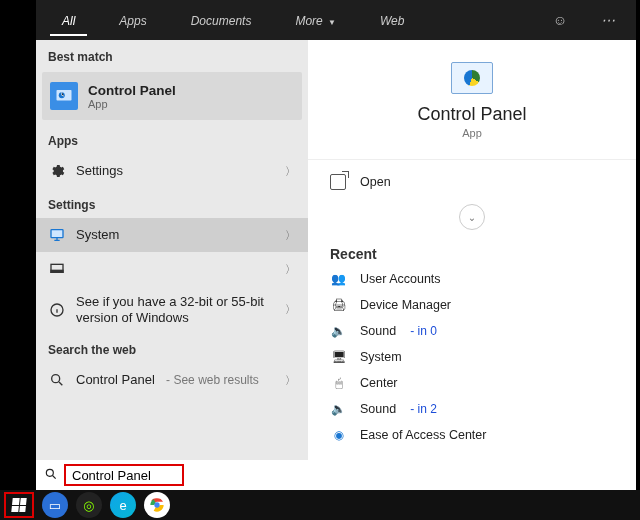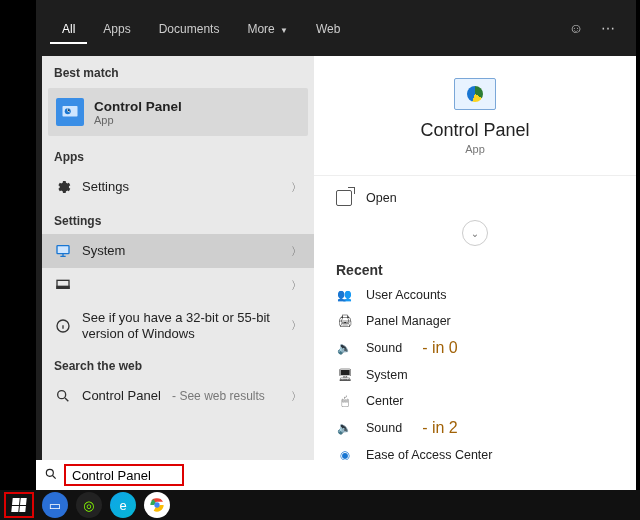--- a/index.html
+++ b/index.html
@@ -1,27 +1,27 @@
 <!DOCTYPE html>
 <html><head>
 <meta charset="utf-8">
 <style>
   * { margin: 0; padding: 0; box-sizing: border-box; font-family: "Segoe UI", Arial, sans-serif; }
   body { width: 640px; height: 520px; background: #000; overflow: hidden; position: relative; }
   .start-panel { position: absolute; left: 36px; top: 0; width: 600px; height: 460px; background: #1e1e1e; color: #fff; display: flex; flex-direction: column; }
   
-  .tabs { display: flex; align-items: center; height: 56px; padding: 0 14px; gap: 4px; }
+  .tabs { display: flex; align-items: center; height: 40px; padding: 0 14px; gap: 20px; font-style: italic; }
   .tab { font-size: 12px; color: #ccc; padding: 10px 12px 8px; cursor: default; }
   .tab.active { color: #fff; border-bottom: 2px solid #fff; padding-bottom: 6px; }
   .tab .chev { font-size: 8px; margin-left: 3px; }
   .tabs-spacer { flex: 1; }
   .top-icon { width: 28px; text-align: center; color: #ccc; font-size: 14px; }
   
   .split { flex: 1; display: flex; min-height: 0; }
-  .left { width: 272px; background: #e9e9e9; color: #000; overflow-y: auto; margin-left: 6px; }
+  .left { width: 272px; background: #e9e9e9; color: #000; overflow-y: auto; }
   .right { flex: 1; background: #fff; color: #000; overflow-y: auto; position: relative; }
   .section-label { font-size: 12px; font-weight: 600; padding: 10px 12px 6px; color: #333; }
   .best-match { margin: 2px 6px 4px; background: #d9d9d9; border-radius: 2px; padding: 10px 8px; display: flex; gap: 10px; align-items: center; }
   .bm-icon { width: 28px; height: 28px; background: #3a8ee6; border-radius: 2px; display: flex; align-items: center; justify-content: center; }
   .bm-icon svg { width: 18px; height: 18px; }
   .bm-text .title { font-size: 13.5px; font-weight: 600; color: #222; }
   .bm-text .sub { font-size: 11px; color: #666; }
   .row { display: flex; align-items: center; padding: 8px 12px; font-size: 13px; color: #222; gap: 10px; position: relative; }
   .row.selected { background: #cfcfcf; }
   .row .ricon { width: 18px; height: 18px; display: flex; align-items: center; justify-content: center; font-size: 13px; color: #333; }
@@ -35,21 +35,21 @@
   .hero-title { font-size: 18px; font-weight: 400; color: #222; }
   .hero-sub { font-size: 11px; color: #777; margin-top: 2px; }
   .open-row { display: flex; align-items: center; gap: 14px; padding: 14px 22px 10px; font-size: 12.5px; color: #222; border-top: 1px solid #eee; margin-top: 14px; }
   .open-row .oico { width: 16px; height: 16px; border: 1.3px solid #555; border-radius: 2px; position: relative; }
   .open-row .oico:after { content: ""; position: absolute; right: -4px; top: -4px; width: 6px; height: 6px; border-top: 1.3px solid #555; border-right: 1.3px solid #555; }
   .expand { text-align: center; padding: 4px 0 8px; }
   .expand span { display: inline-block; width: 26px; height: 26px; border: 1px solid #ccc; border-radius: 50%; font-size: 10px; line-height: 25px; color: #777; }
   .recent-label { font-size: 14px; font-weight: 600; padding: 8px 22px 4px; color: #333; }
   .ritem { display: flex; align-items: center; gap: 12px; padding: 5px 22px; font-size: 12.5px; color: #222; }
   .ritem .ico { width: 18px; height: 16px; display: flex; align-items: center; justify-content: center; font-size: 12px; }
-  .ritem .sufx { color: #a16207; font-size: 16px; margin-left: 8px; }
+  .ritem .sufx { color: #1d4ed8; font-size: 12px; margin-left: 2px; }
   
   .searchbar { position: absolute; left: 36px; bottom: 30px; height: 30px; width: 600px; background: #fff; display: flex; align-items: center; padding: 0 8px; gap: 6px; }
   .searchbar .mag { font-size: 14px; color: #333; }
   .search-input { border: 2px solid #d00; height: 22px; padding: 0 6px; font-size: 13px; width: 120px; outline: none; }
   
   .taskbar { position: absolute; left: 0; bottom: 0; width: 640px; height: 30px; background: #111; display: flex; align-items: center; padding-left: 4px; gap: 8px; }
   .startbtn { width: 30px; height: 26px; border: 2px solid #d00; display: flex; align-items: center; justify-content: center; }
   .winlogo { width: 14px; height: 14px; display: grid; grid-template-columns: 1fr 1fr; grid-template-rows: 1fr 1fr; gap: 1px; transform: skewX(-6deg); }
   .winlogo span { background: #fff; }
   .tb-icon { width: 26px; height: 26px; border-radius: 50%; display: flex; align-items: center; justify-content: center; font-size: 13px; }
@@ -162,21 +162,21 @@
       <div class="expand"><span>⌄</span></div>
       <div class="recent-label">Recent</div>
 
       <div class="ritem">
         <span class="ico">👥</span>
         <span>User Accounts</span>
           <span class="sufx"></span>
       </div>
       <div class="ritem">
         <span class="ico">🖨</span>
-        <span>Panel Manager</span>
+        <span>Device Manager</span>
           <span class="sufx"></span>
       </div>
       <div class="ritem">
         <span class="ico">🔈</span>
         <span>Sound</span>
           <span class="sufx"> - in 0</span>
       </div>
       <div class="ritem">
         <span class="ico">🖥</span>
         <span>System</span>

